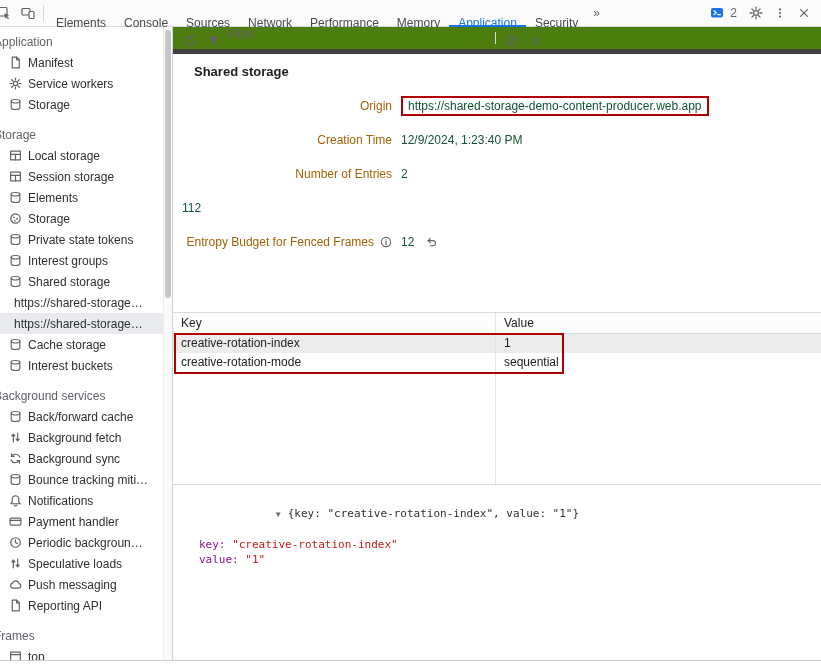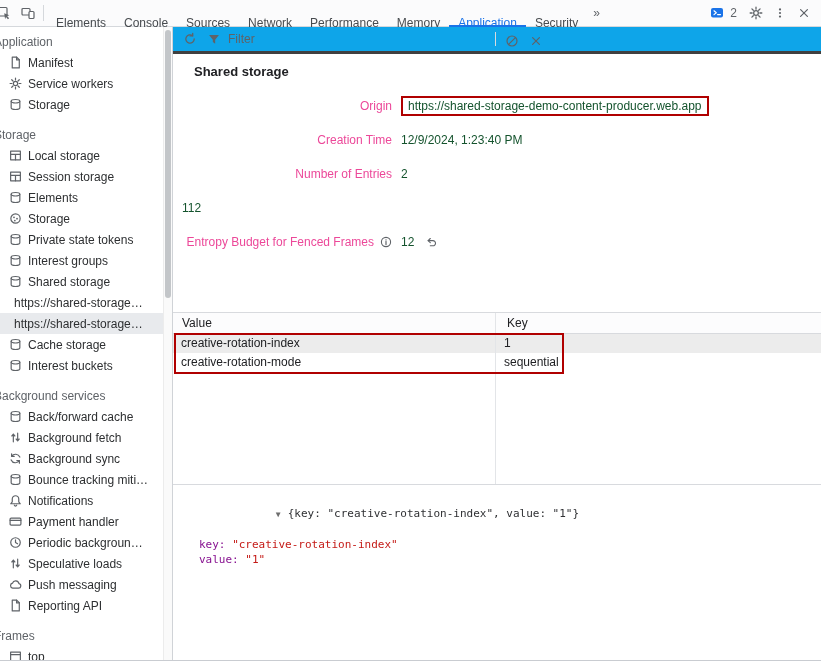--- a/index.html
+++ b/index.html
@@ -32,32 +32,32 @@
   .tree-item.child{padding-left:22px}
   .tree-item.selected{background:#e8eaed}
   .ticon{width:14px;height:14px;margin-right:6px;display:inline-flex;align-items:center;justify-content:center;flex:none}
   .ticon svg{width:13px;height:13px}
   .tlabel{overflow:hidden;text-overflow:ellipsis;color:#2d2f31}
   .sb-scrollbar{position:absolute;top:0;right:0;width:9px;height:100%;background:#fafafa;border-left:1px solid #ececec}
   .sb-thumb{position:absolute;top:3px;left:1px;width:6px;height:268px;background:#c3c6c9;border-radius:3px}
 
   
   .content{flex:1;display:flex;flex-direction:column;min-width:0;background:#fff}
-  .toolbar{position:relative;display:flex;align-items:center;height:27px;border-bottom:3px solid #404040;padding-left:5px;background:#0ea5e9;flex:none}
+  .toolbar{position:relative;display:flex;align-items:flex-start;height:27px;border-bottom:5px solid #404040;padding-left:5px;background:#4d7c0f;flex:none}
   .filter-input{border:none;outline:none;background:transparent;font:12px "Liberation Sans","DejaVu Sans",sans-serif;color:#202124;width:225px;margin-left:2px}
   .filter-input::placeholder{color:#5f6368}
   .tvdiv{position:absolute;left:322px;top:5px;bottom:5px;width:1px;background:#d8dade}
   .toolbar-right{position:absolute;left:327px;top:0;display:flex;height:27px;align-items:center}
 
   .panel-scroll{flex:1;padding-top:6px;display:flex;flex-direction:column;overflow:hidden}
   .panel-title{font-size:13px;font-weight:600;margin:4px 0 0 21px;color:#202124}
 
   .fields{margin-top:10px}
   .frow{display:flex;align-items:center;height:34px}
-  .flabel{width:219px;flex:none;display:flex;justify-content:flex-end;align-items:center;gap:5px;color:#ec4899;white-space:nowrap}
+  .flabel{width:219px;flex:none;display:flex;justify-content:flex-end;align-items:center;gap:5px;color:#a16207;white-space:nowrap}
   .fvalue{margin-left:9px;display:flex;align-items:flex-start;gap:10px;color:#14532d;white-space:nowrap}
   .inline-icon{display:inline-flex;width:13px;height:13px;align-items:center;justify-content:center;cursor:pointer}
   .inline-icon svg{width:12px;height:12px}
   .red-annotation{border:2px solid var(--annotation);padding:1px 5px}
 
   .grid{position:relative;margin-top:53px;border-top:1px solid #d8dade;flex:none}
   .ghead{display:flex;height:21px;line-height:20px;border-bottom:1px solid #d8dade;background:#fcfcfd;color:#202124}
   .gcell{white-space:nowrap;overflow:hidden}
   .gcell.key{width:322px;flex:none;padding-left:8px}
   .gcell.val{flex:1;padding-left:9px}
@@ -435,22 +435,22 @@
                       <path d="M3.2 4.6H7.9a2.6 2.6 0 1 1 0 5.2H5.3" stroke="#5f6368" stroke-width="1.1"></path>
                       <path d="M5.3 2.5L3.1 4.6l2.2 2.1" stroke="#5f6368" stroke-width="1.1"></path>
                     </svg>
                   </span>
                 </div>
               </div>
             </div>
 
           <div class="grid">
             <div class="ghead">
+              <div class="gcell key">Key</div>
               <div class="gcell val">Value</div>
-              <div class="gcell key">Key</div>
             </div>
             <div class="gbody">
                 <div class="grow selected">
                   <div class="gcell key">creative-rotation-index</div>
                   <div class="gcell val">1</div>
                 </div>
                 <div class="grow">
                   <div class="gcell key">creative-rotation-mode</div>
                   <div class="gcell val">sequential</div>
                 </div>

